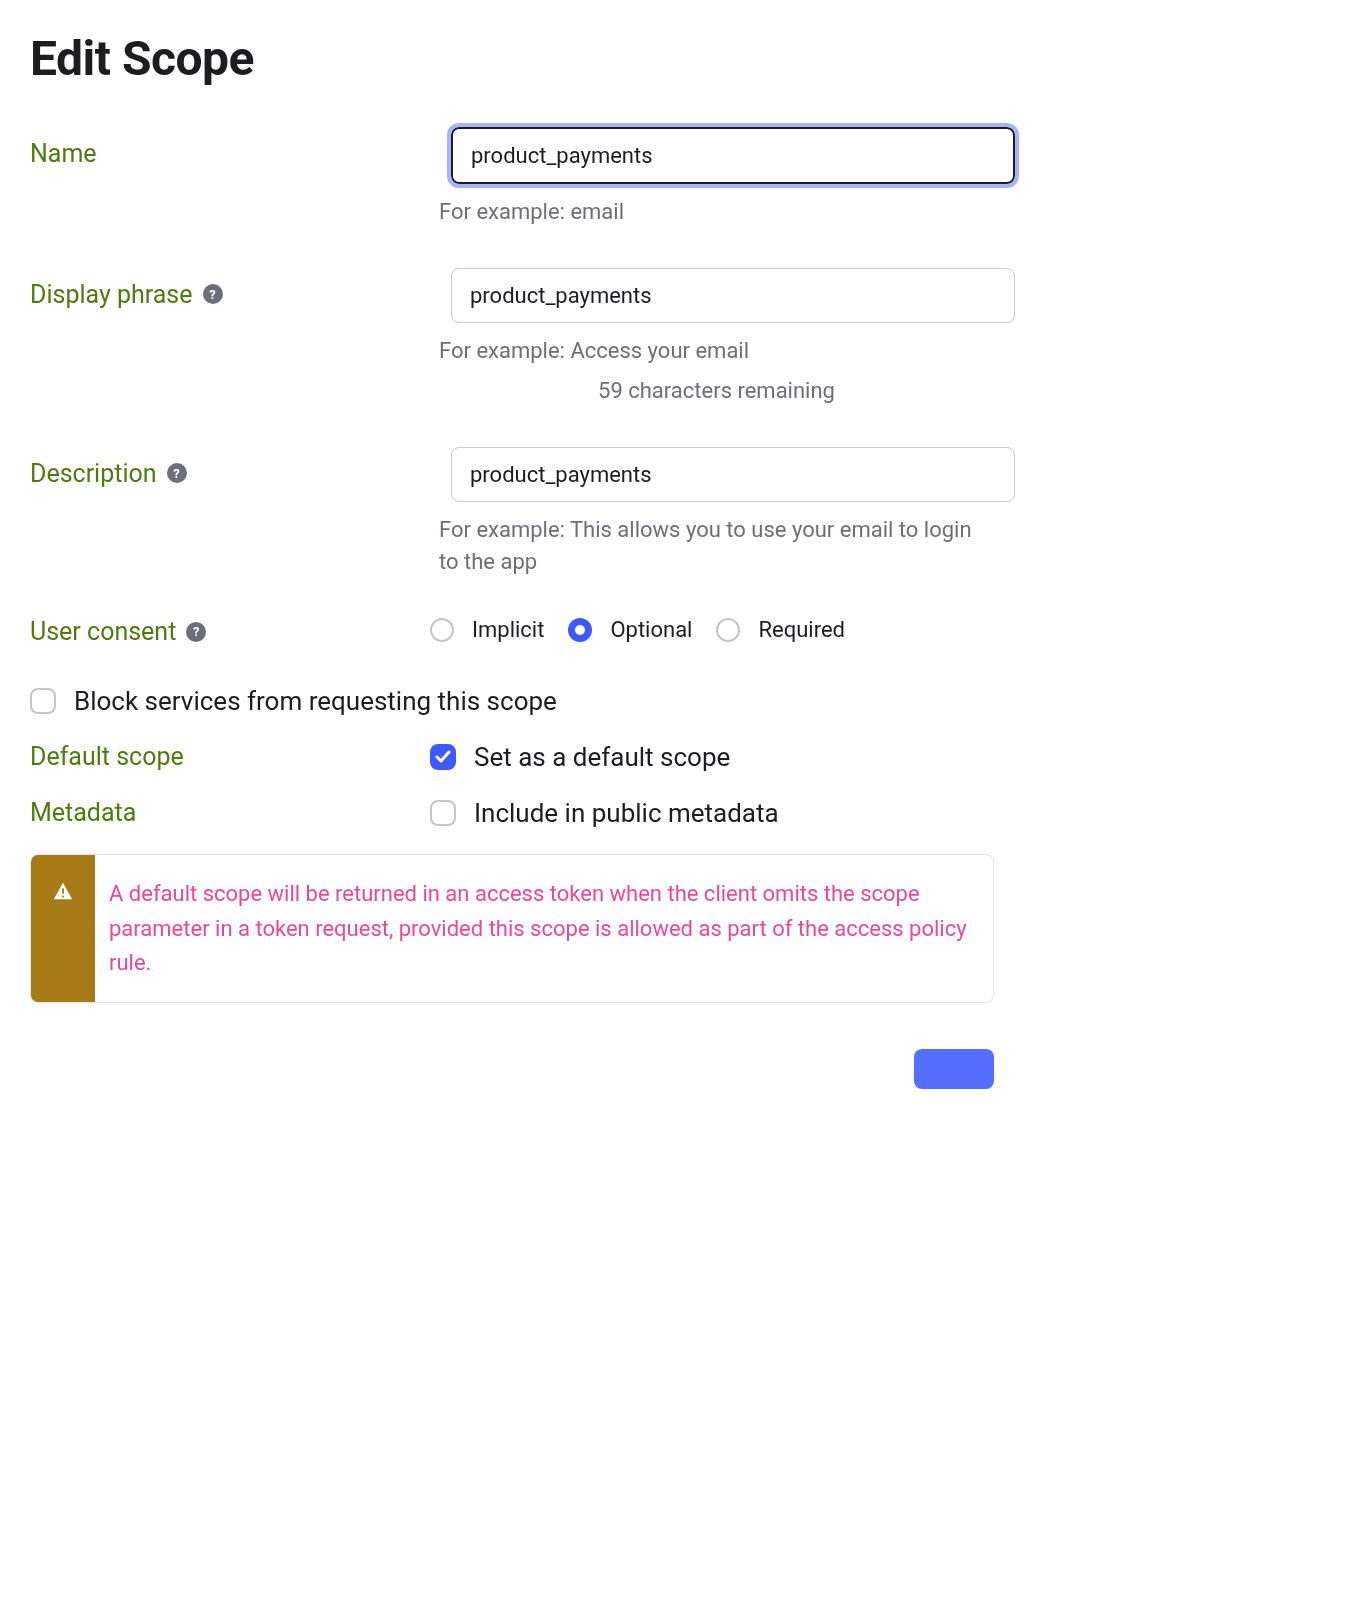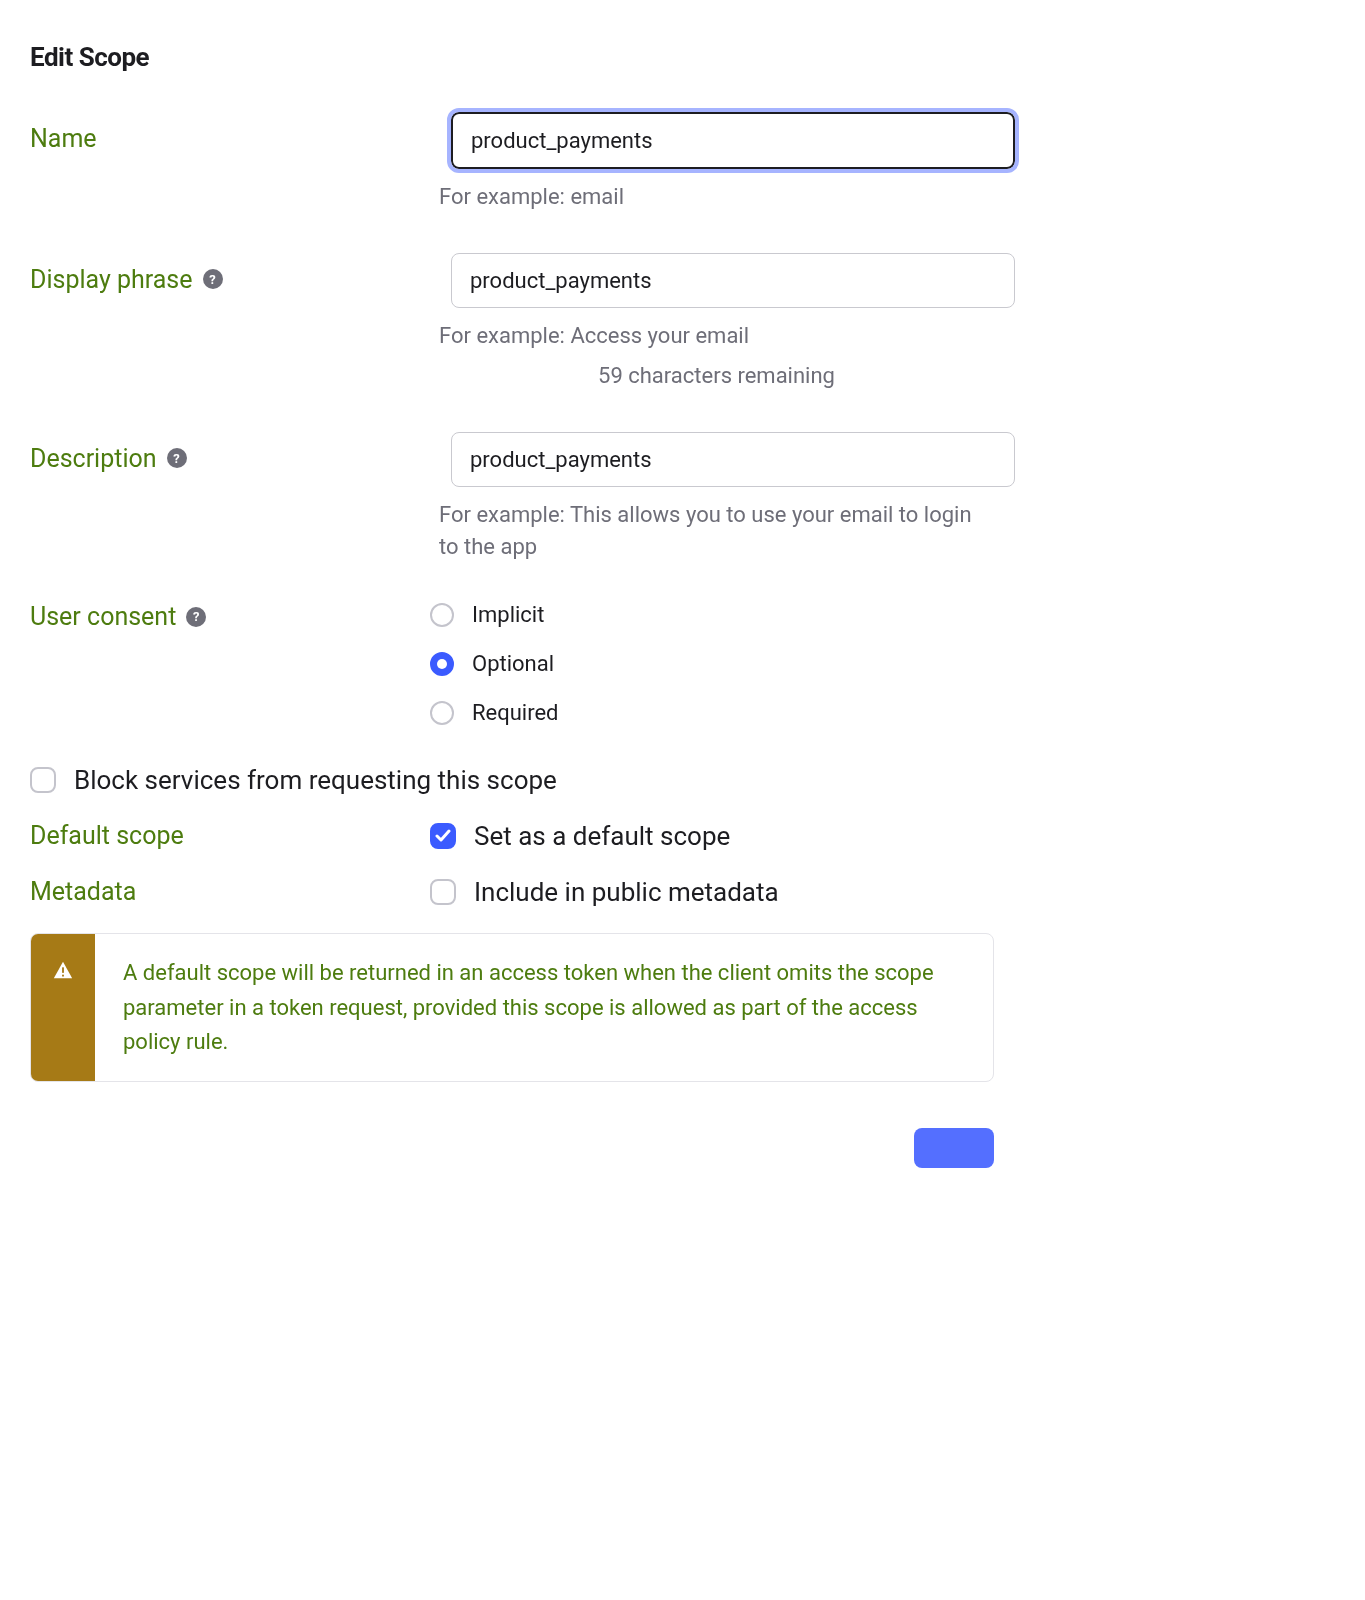--- a/index.html
+++ b/index.html
@@ -5,23 +5,23 @@
   * { box-sizing: border-box; }
   body {
     margin: 0;
     padding: 30px 30px 30px 30px;
     font-family: -apple-system, BlinkMacSystemFont, "Segoe UI", Roboto, Helvetica, Arial, sans-serif;
     color: #1d1d21;
     background: #fff;
     width: 1024px;
   }
   h1.page-title {
-    font-size: 26px;
+    font-size: 48px;
     font-weight: 700;
-    margin: 12px 0 40px 0;
+    margin: 0 0 40px 0;
     letter-spacing: -0.5px;
   }
   .form-row {
     display: flex;
     align-items: flex-start;
     margin-bottom: 40px;
   }
   .form-row.tight { margin-bottom: 26px; }
   .form-label-col {
     width: 400px;
@@ -69,21 +69,21 @@
   }
   .hint {
     color: #6e6e78;
     font-size: 22px;
     margin-top: 12px;
     line-height: 1.45;
     margin-left: 9px;
   }
   .hint + .hint { margin-top: 8px; text-align: center; }
 
-  .radio-list { display: flex; flex-direction: column; gap: 24px; }
+  .radio-list { display: flex; gap: 24px; }
   .radio-item { display: flex; align-items: center; gap: 18px; }
   .radio {
     position: relative;
     width: 24px; height: 24px;
     border: 2px solid #c4c4cc;
     border-radius: 50%;
     background: #fff;
     flex-shrink: 0;
   }
   .radio.checked {
@@ -131,24 +131,24 @@
     width: 64px;
     background: #a67a16;
     display: flex;
     align-items: flex-start;
     justify-content: center;
     padding-top: 26px;
     flex-shrink: 0;
   }
   .alert-bar svg { width: 22px; height: 22px; }
   .alert-body {
-    padding: 22px 28px;
+    padding: 22px 14px;
     font-size: 22px;
     line-height: 1.55;
-    color: #4d7c0f;
+    color: #ec4899;
   }
 
   .footer {
     display: flex;
     justify-content: flex-end;
     margin-top: 46px;
   }
   .btn-primary {
     background: #546fff;
     border-radius: 8px;

